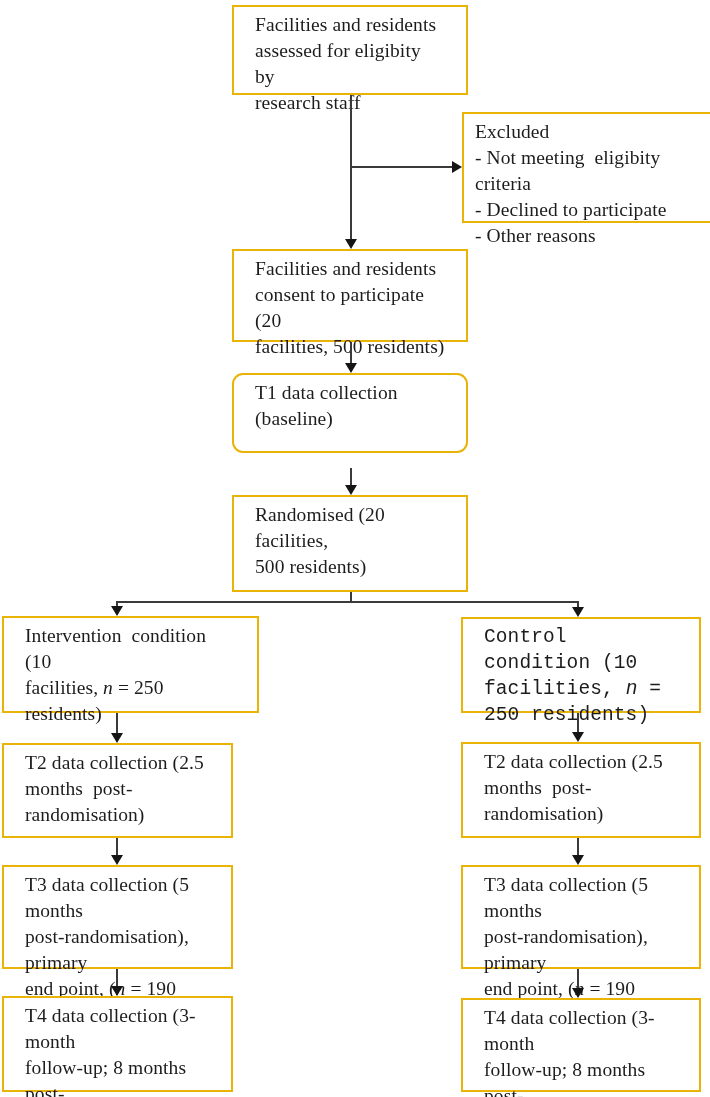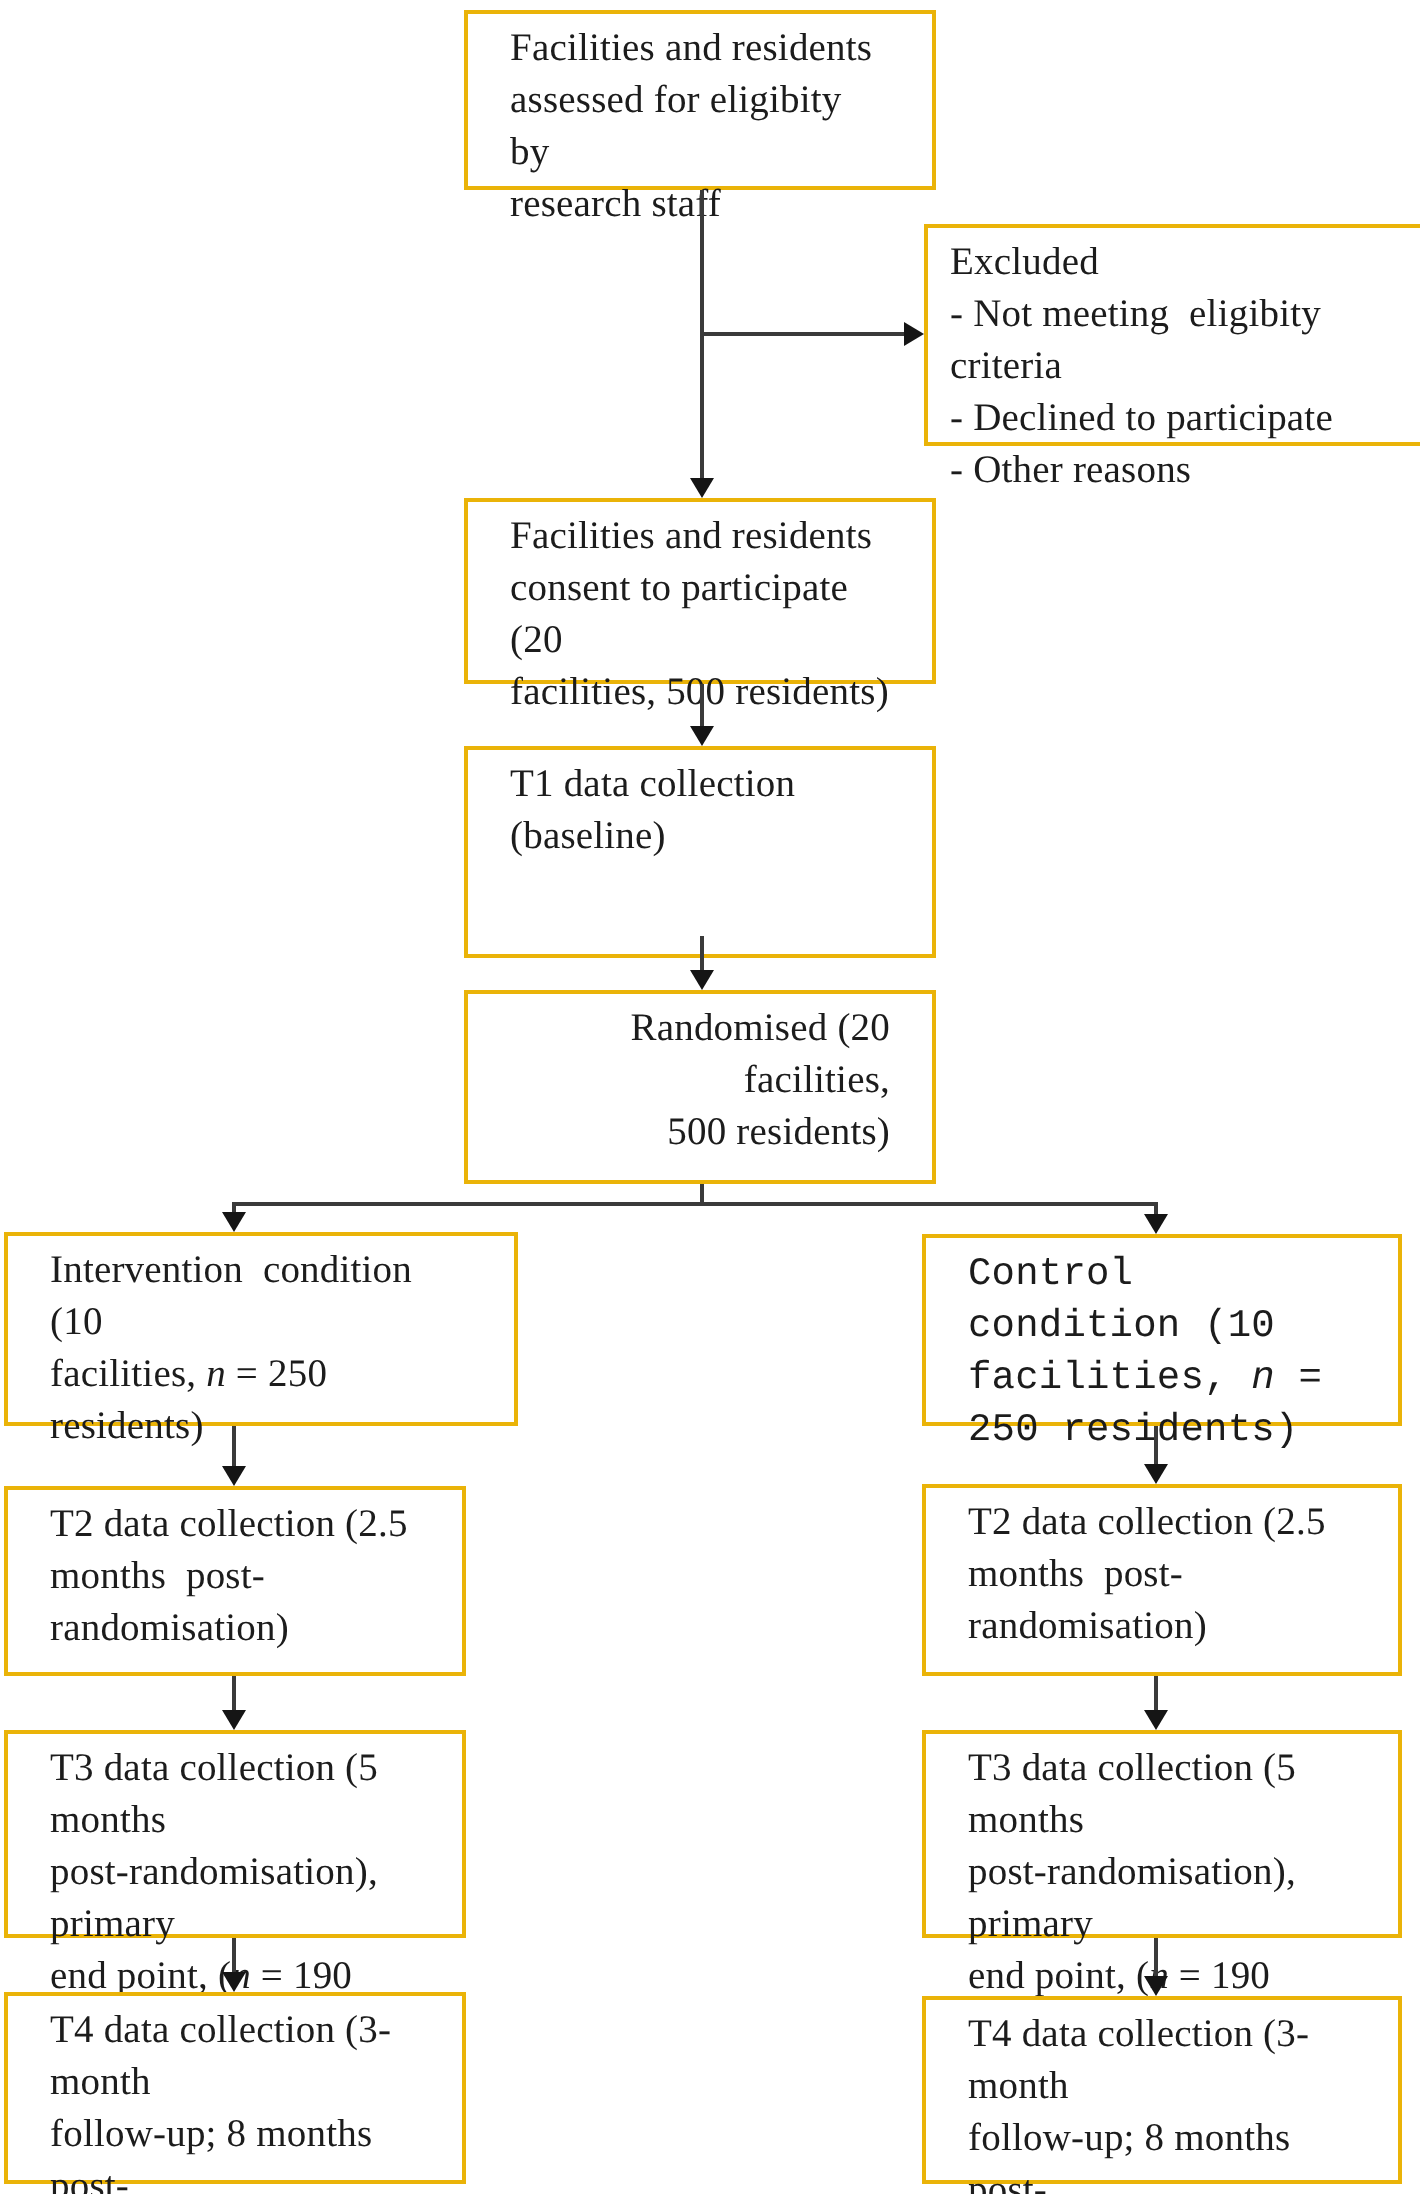--- a/index.html
+++ b/index.html
@@ -65,23 +65,23 @@
 
   <div class="box" style="left:462px; top:112px; width:272px; height:111px; padding-left:11px;">Excluded
 - Not meeting  eligibity criteria
 - Declined to participate
 - Other reasons</div>
 
   <div class="box" style="left:232px; top:249px; width:236px; height:93px;">Facilities and residents
 consent to participate (20
 facilities, 500 residents)</div>
 
-  <div class="box" style="left:232px; top:373px; width:236px; height:106px;">T1 data collection (baseline)</div>
+  <div class="box" style="left:232px; top:373px; width:236px; height:80px;border-radius:11px;">T1 data collection (baseline)</div>
 
-  <div class="box" style="left:232px; top:495px; width:236px; height:97px;text-align:right;">Randomised (20 facilities,
+  <div class="box" style="left:232px; top:495px; width:236px; height:97px;">Randomised (20 facilities,
 500 residents)</div>
 
   <div class="box" style="left:2px; top:616px; width:257px; height:97px;">Intervention  condition (10
 facilities, <i>n</i> = 250 residents)</div>
 
   <div class="box" style="left:461px; top:617px; width:240px; height:96px;font-family:Liberation Mono, monospace;">Control condition (10
 facilities, <i>n</i> = 250 residents)</div>
 
   <div class="box" style="left:2px; top:743px; width:231px; height:95px;">T2 data collection (2.5
 months  post-randomisation)</div>

